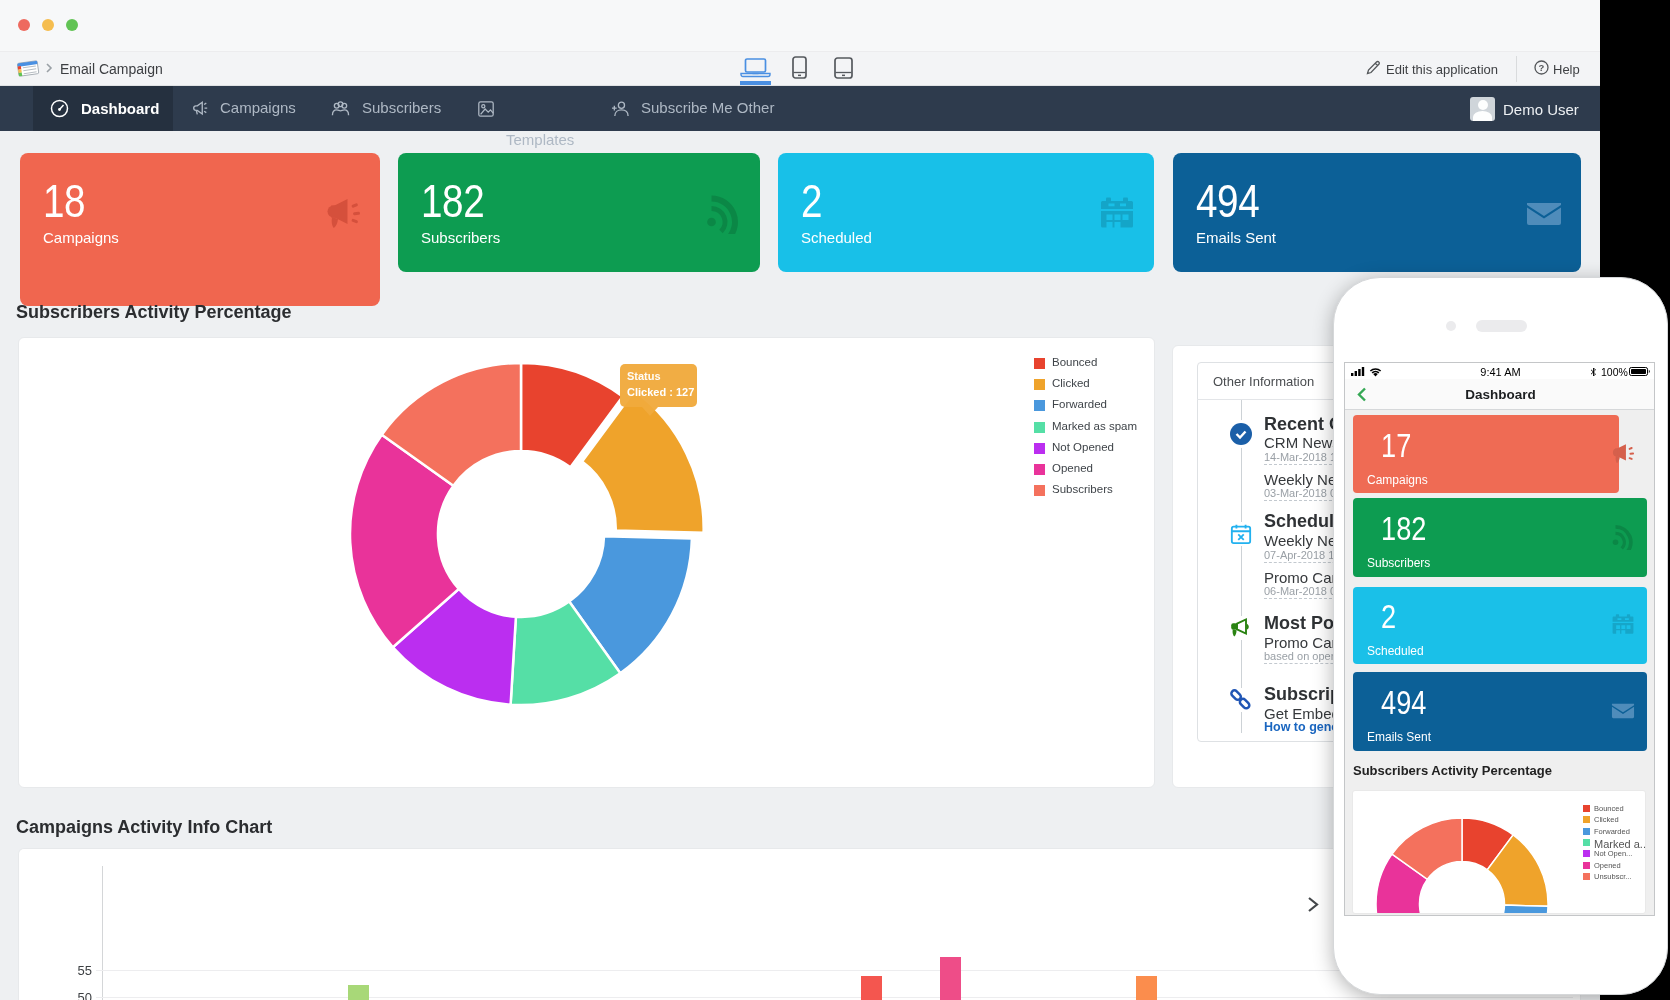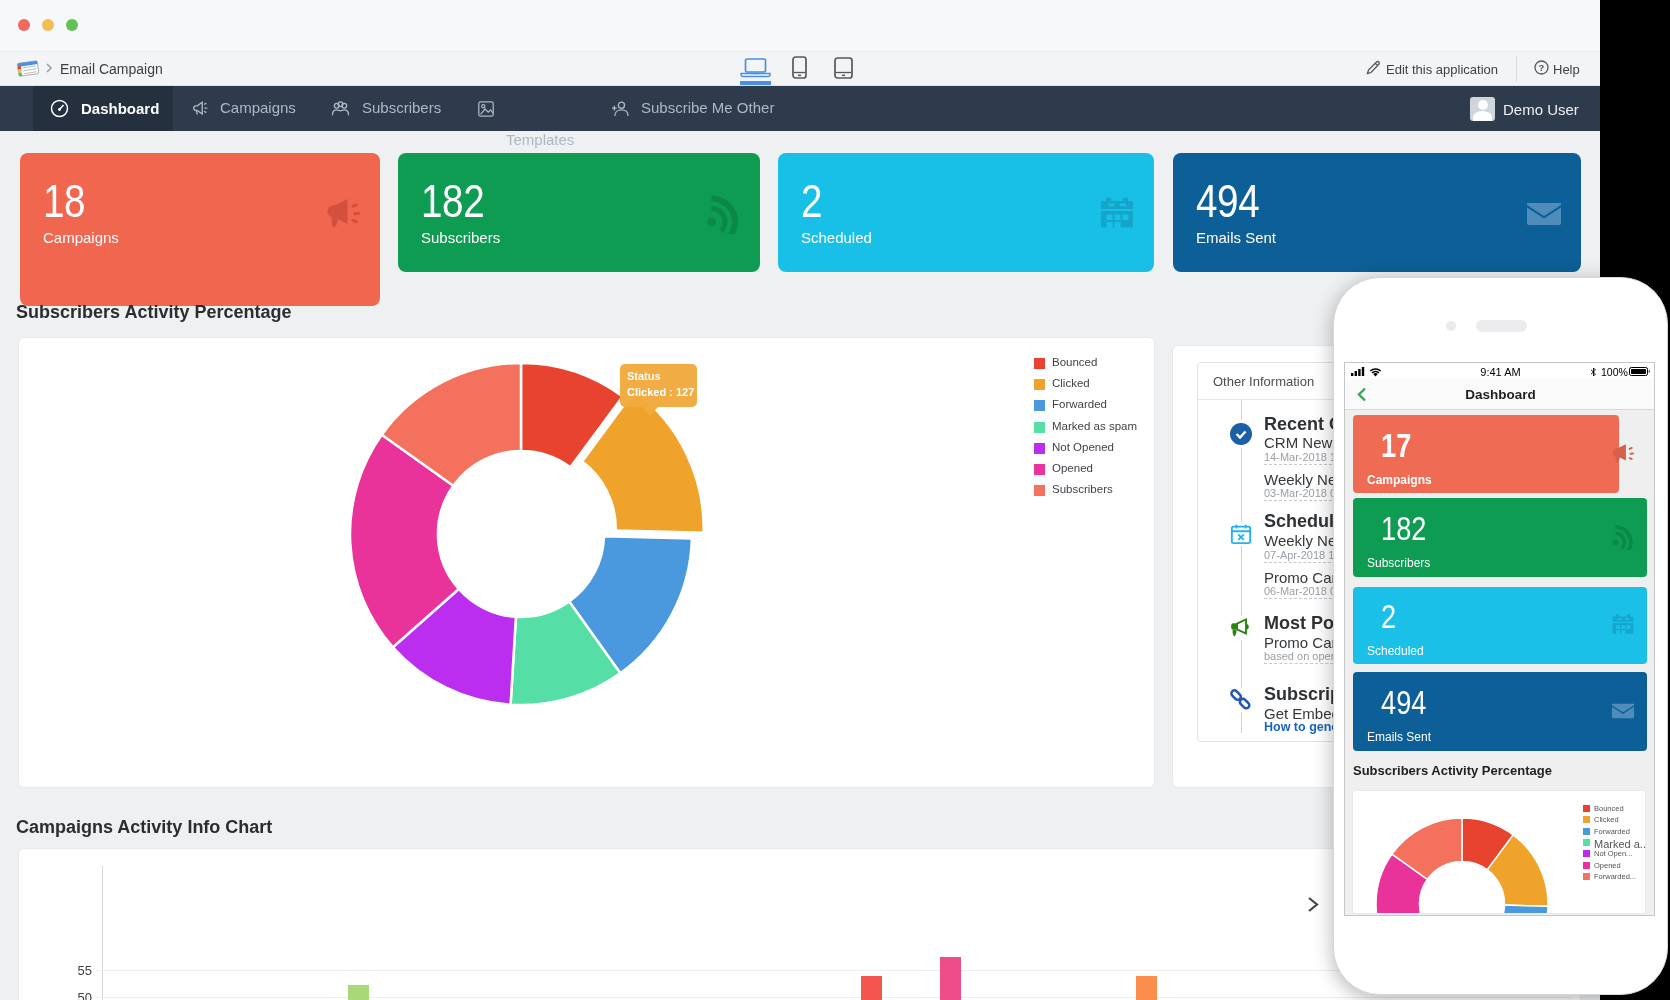--- a/index.html
+++ b/index.html
@@ -325,21 +325,21 @@
     <rect x="2" y="2" width="15" height="5" rx="0.8" fill="#000"></rect>
     <path d="M19.8 2.8 a2.2 2.2 0 0 1 0 3.4 Z" fill="#000"></path>
     </svg>
 
   <div class="abs" style="left:0;top:16px;width:311px;height:31px;background:#fafafa;border-bottom:1px solid #d6d8da;"></div>
   <svg class="abs" style="left:12px;top:24px;" width="10" height="15" viewBox="0 0 10 15">
       <path d="M8 1.5 L2 7.5 L8 13.5" stroke="#35a854" stroke-width="2.4" fill="none"></path>
     </svg>
   <div class="abs" style="left:0;top:24px;width:311px;text-align:center;font-size:13.5px;font-weight:700;color:#1d1f21;">Dashboard</div>
 
-  <div class="card" style="left:8px;top:52px;width:266px;height:78px;background:#ef6b54;border-radius:4px;font-weight:bold;">
+  <div class="card" style="left:8px;top:52px;width:266px;height:78px;background:#ef6b54;border-radius:4px;">
     <div class="pnum" style="top:13px;">17</div>
       <div class="plbl" style="top:58px;">Campaigns</div>
     <div class="abs" style="left:257px;top:26px;"><svg width="26" height="26" viewBox="0 0 40 40">
           <g fill="#d5604c">
 <circle cx="10.5" cy="17.5" r="6"></circle>
 <rect x="8" y="11.5" width="6" height="12"></rect>
 <path d="M11 11.7 L24.5 5 L24.5 30 L11 23.3 Z"></path>
 <path d="M9.3 23 L15 25 C14.6 29 13 32.5 10.8 34 C9.2 32.8 7.8 27 9.3 23 Z"></path>
 <rect x="28.5" y="10" width="6.5" height="3" rx="1.5" transform="rotate(-24 31.7 11.5)"></rect>
 <rect x="30" y="18" width="7" height="3" rx="1.5" transform="rotate(-4 33.5 19.5)"></rect>
@@ -410,16 +410,16 @@
 <div style="position:absolute;left:230px;top:58.2px;height:11px;">
         <span style="position:absolute;left:0;top:1px;width:7px;height:7px;background:#bb2ef0;"></span>
         <span style="position:absolute;left:11px;top:0;font-size:7.5px;color:#555;white-space:nowrap;">Not Open...</span>
       </div>
 <div style="position:absolute;left:230px;top:69.5px;height:11px;">
         <span style="position:absolute;left:0;top:1px;width:7px;height:7px;background:#e9339a;"></span>
         <span style="position:absolute;left:11px;top:0;font-size:7.5px;color:#555;white-space:nowrap;">Opened</span>
       </div>
 <div style="position:absolute;left:230px;top:80.8px;height:11px;">
         <span style="position:absolute;left:0;top:1px;width:7px;height:7px;background:#f4715d;"></span>
-        <span style="position:absolute;left:11px;top:0;font-size:7.5px;color:#555;white-space:nowrap;">Forwarded...</span>
+        <span style="position:absolute;left:11px;top:0;font-size:7.5px;color:#555;white-space:nowrap;">Unsubscr...</span>
       </div>
   </div>
 </div>
 
 </body></html>

